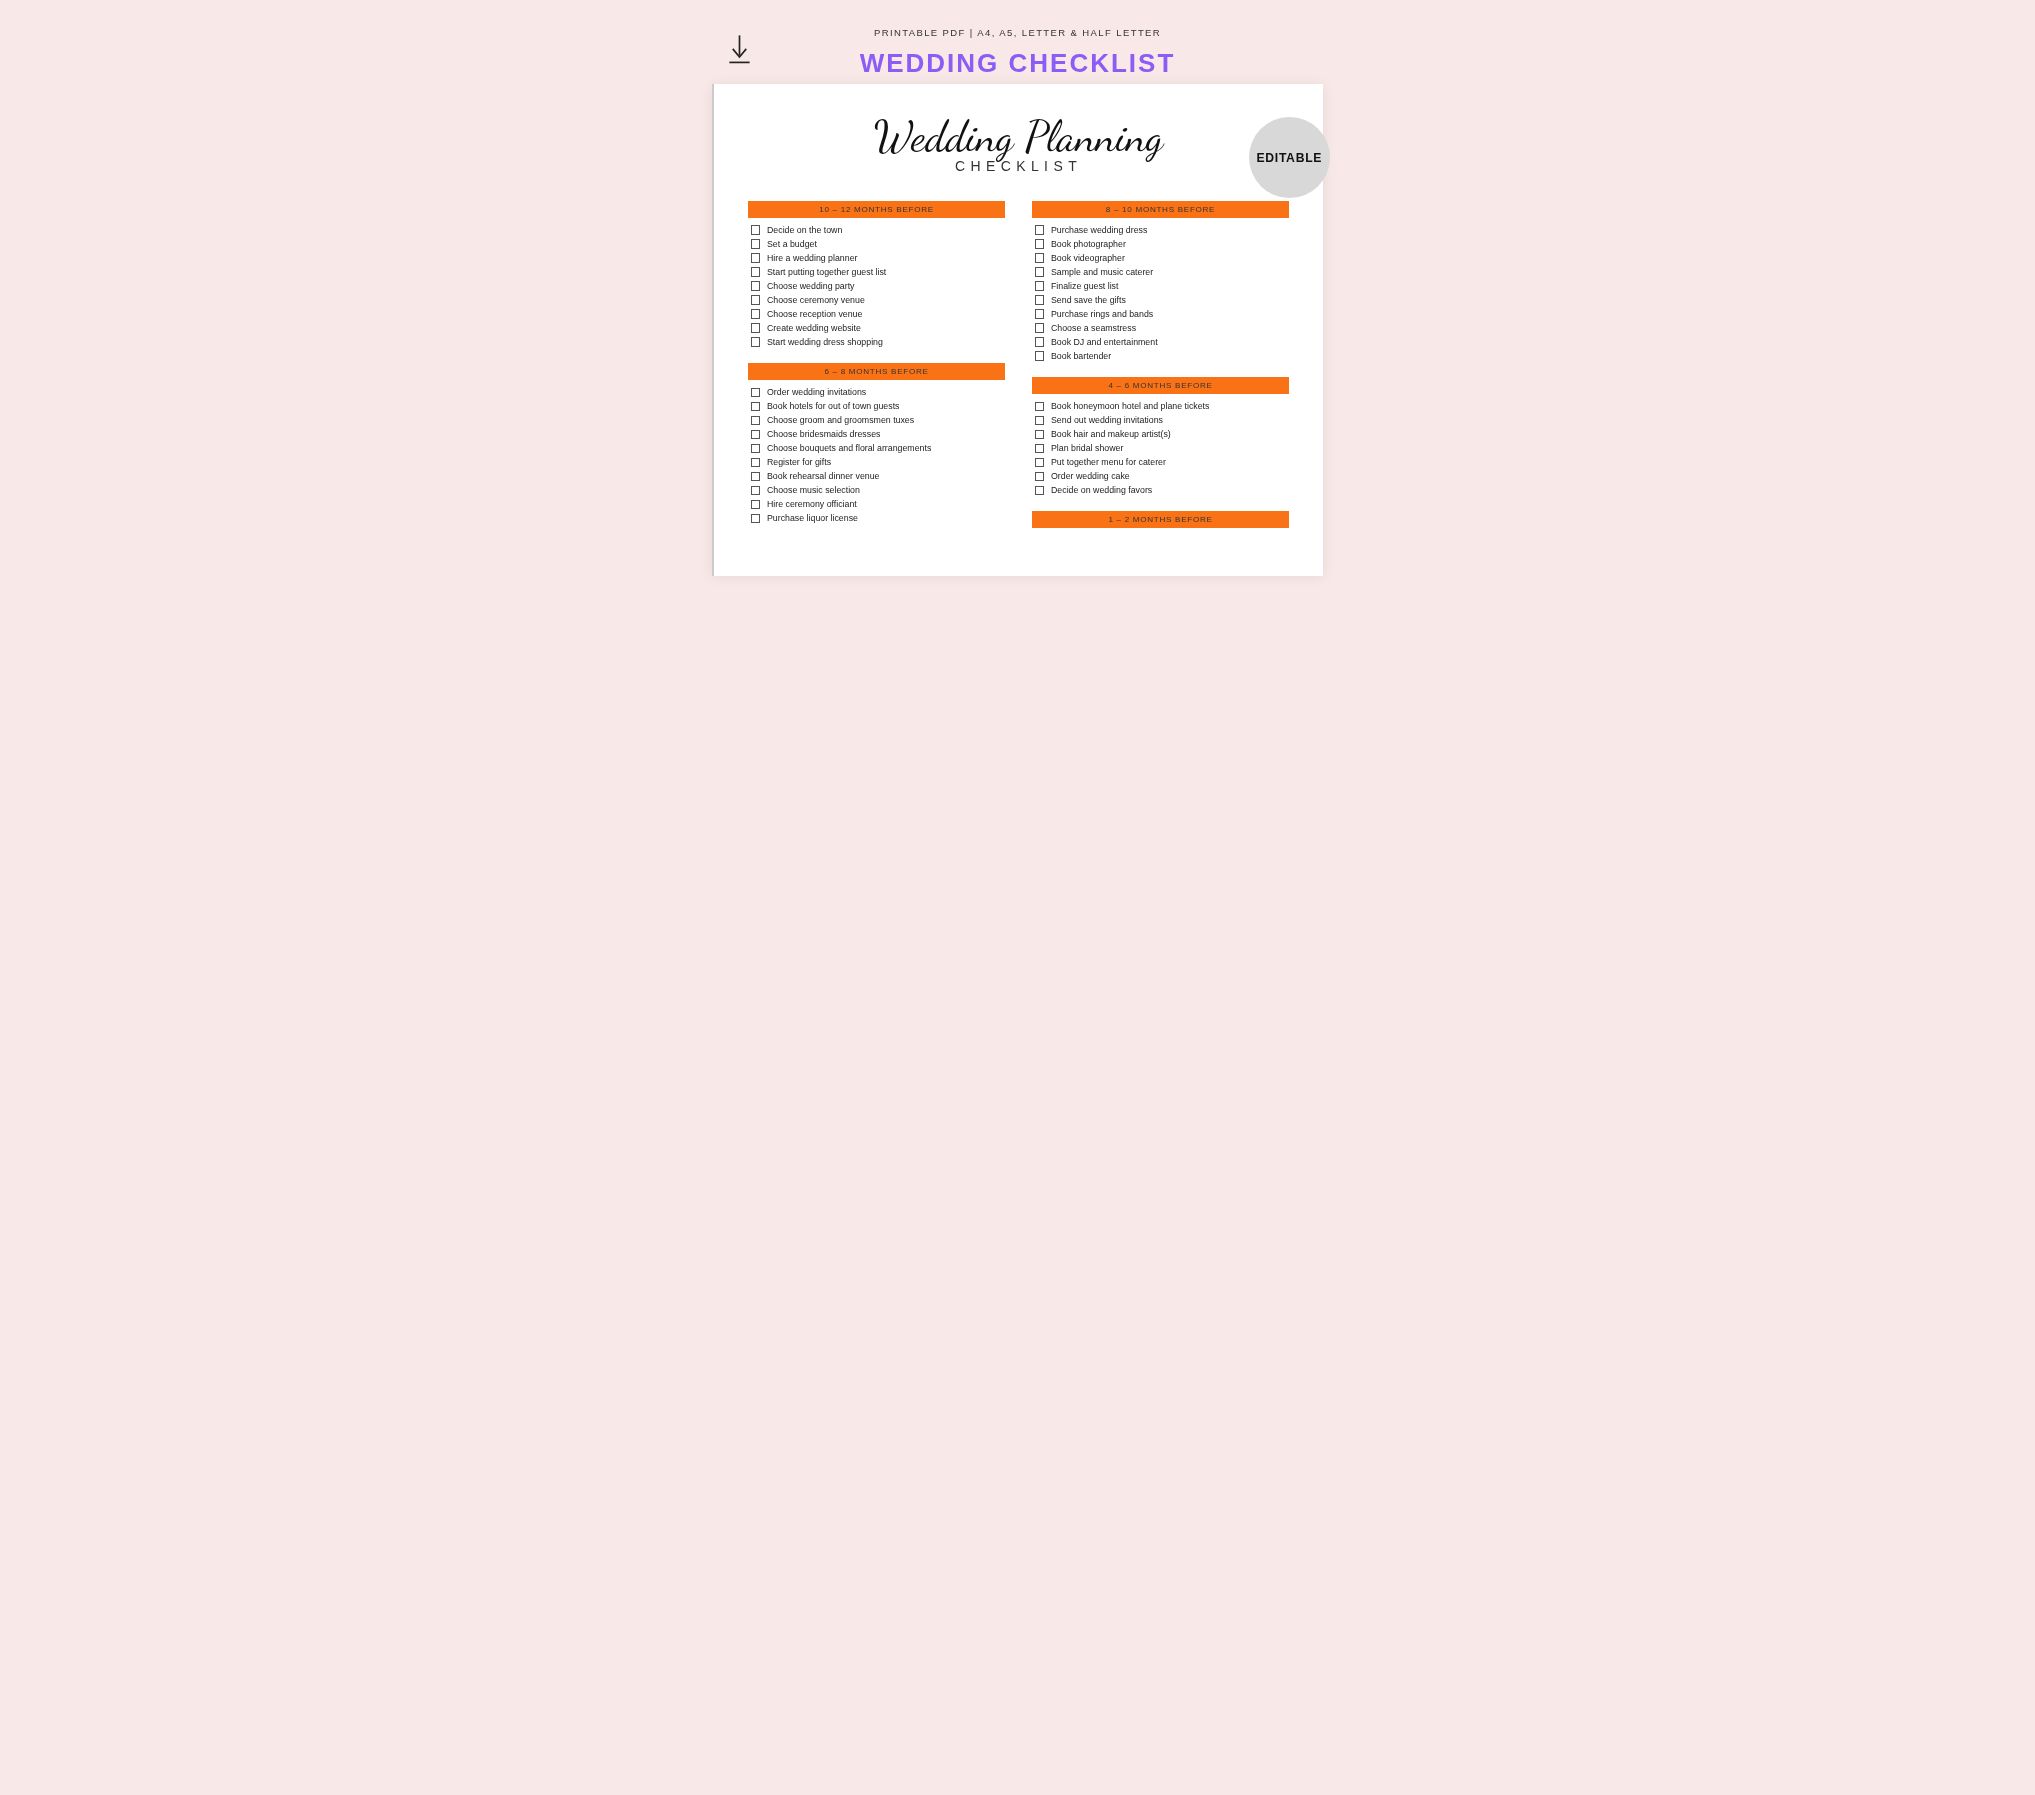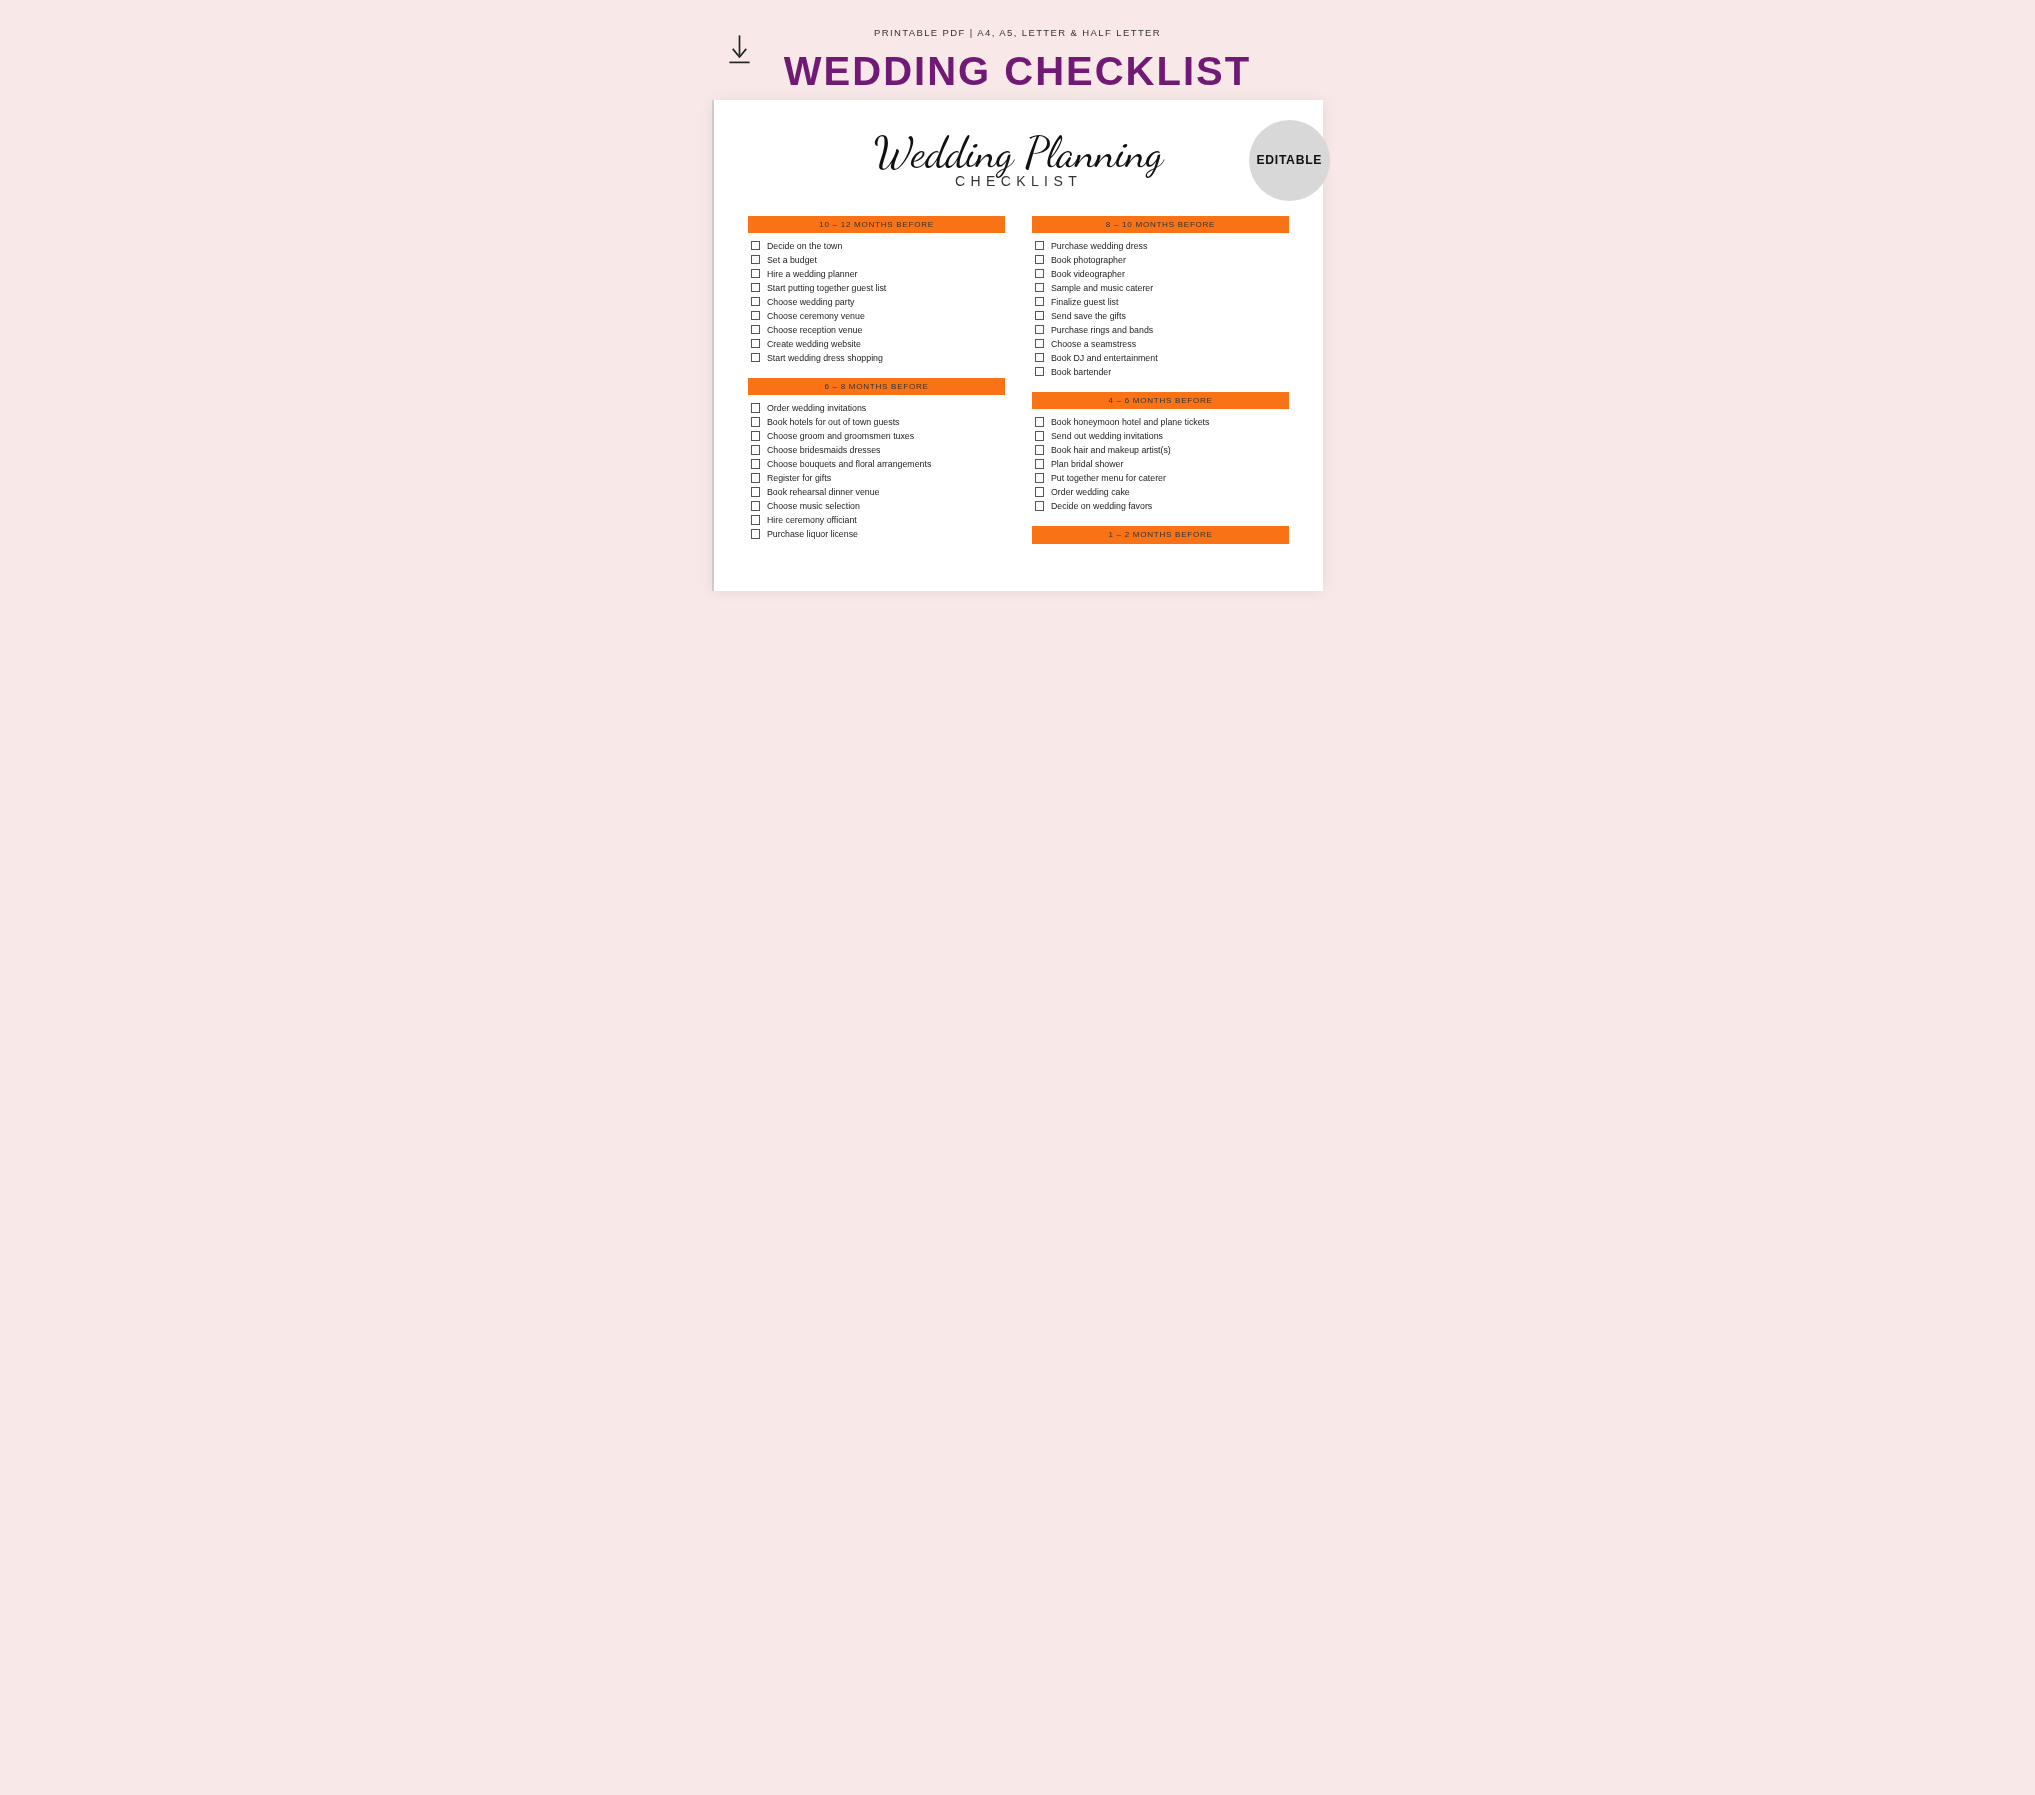--- a/index.html
+++ b/index.html
@@ -34,41 +34,41 @@
       font-family: Arial, sans-serif;
       font-size: 9.5px;
       letter-spacing: 1.4px;
       color: #333;
       font-weight: 400;
       margin-bottom: 11px;
     }
 
     .main-title {
       font-family: Arial, sans-serif;
-      font-size: 40px;
+      font-size: 26px;
       font-weight: 900;
-      color: #701a75;
+      color: #8b5cf6;
       letter-spacing: 2px;
       line-height: 1.1;
       text-align: center;
     }
 
     .document-wrapper {
       background: #fff;
       width: 100%;
       max-width: 611px;
       padding: 27px 34px 34px 34px;
       position: relative;
       box-shadow: 0 1.4px 13.6px rgba(0,0,0,0.08);
       border-left: 2.7px solid #ccc;
     }
 
     .editable-badge {
       position: absolute;
-      top: 20px;
+      top: 33px;
       right: -6.8px;
       width: 81px;
       height: 81px;
       background: #d8d8d8;
       border-radius: 50%;
       display: flex;
       align-items: center;
       justify-content: center;
       font-family: Arial, sans-serif;
       font-weight: 900;

